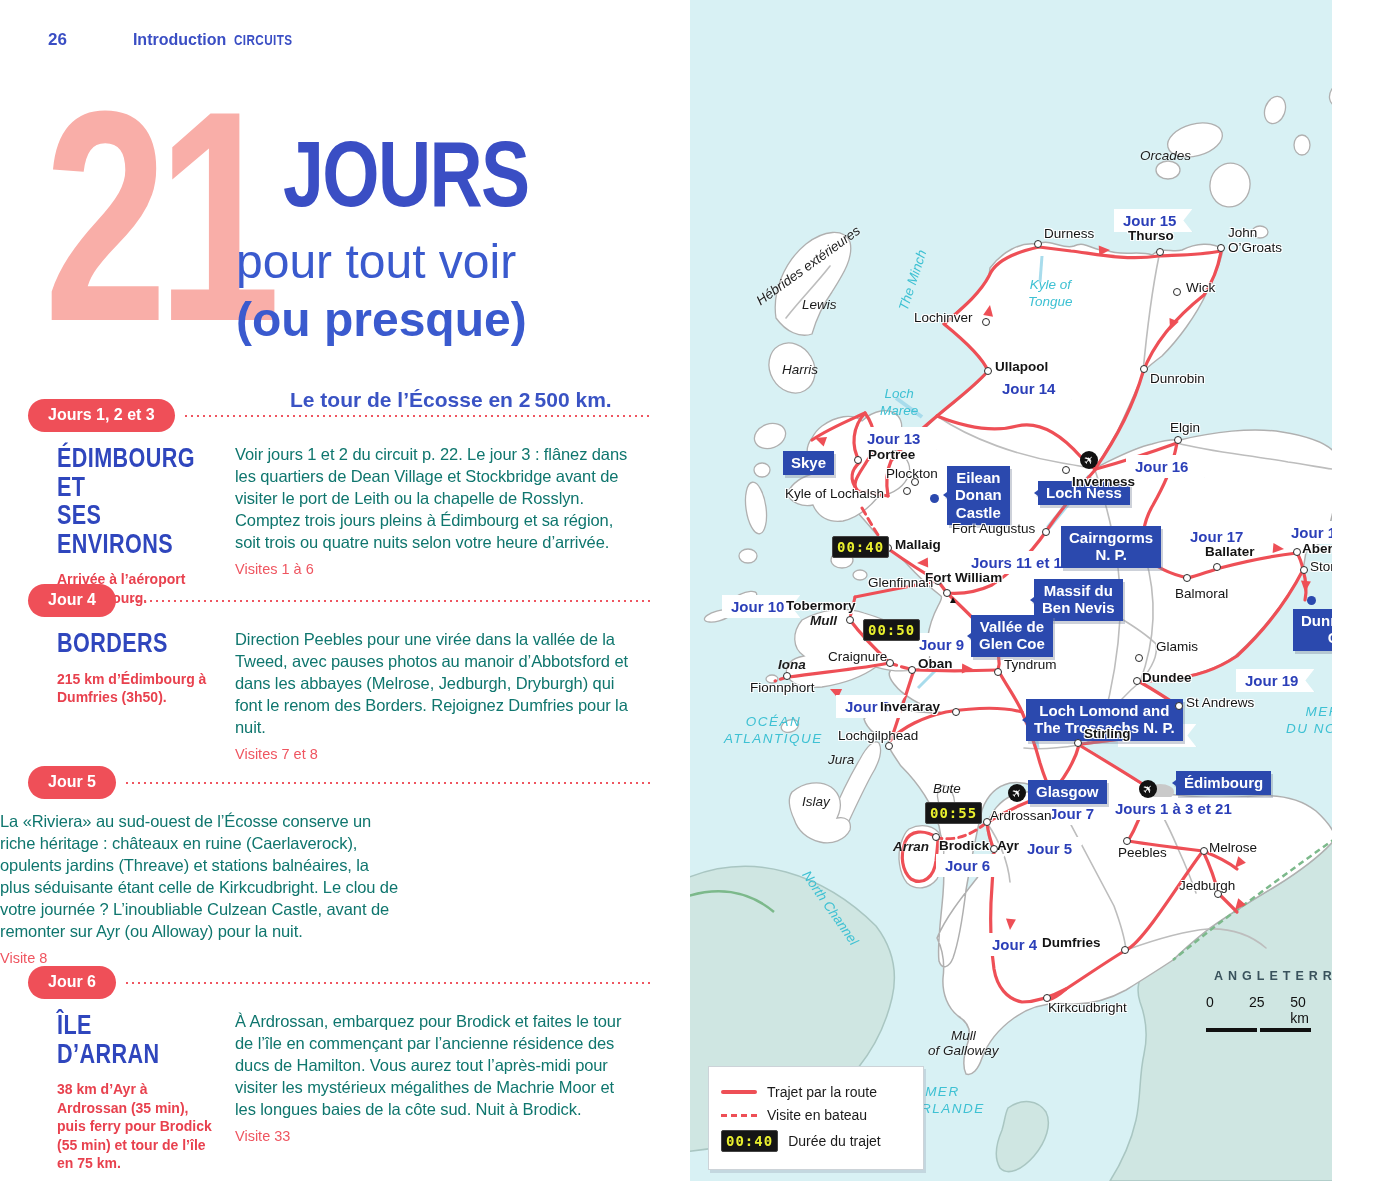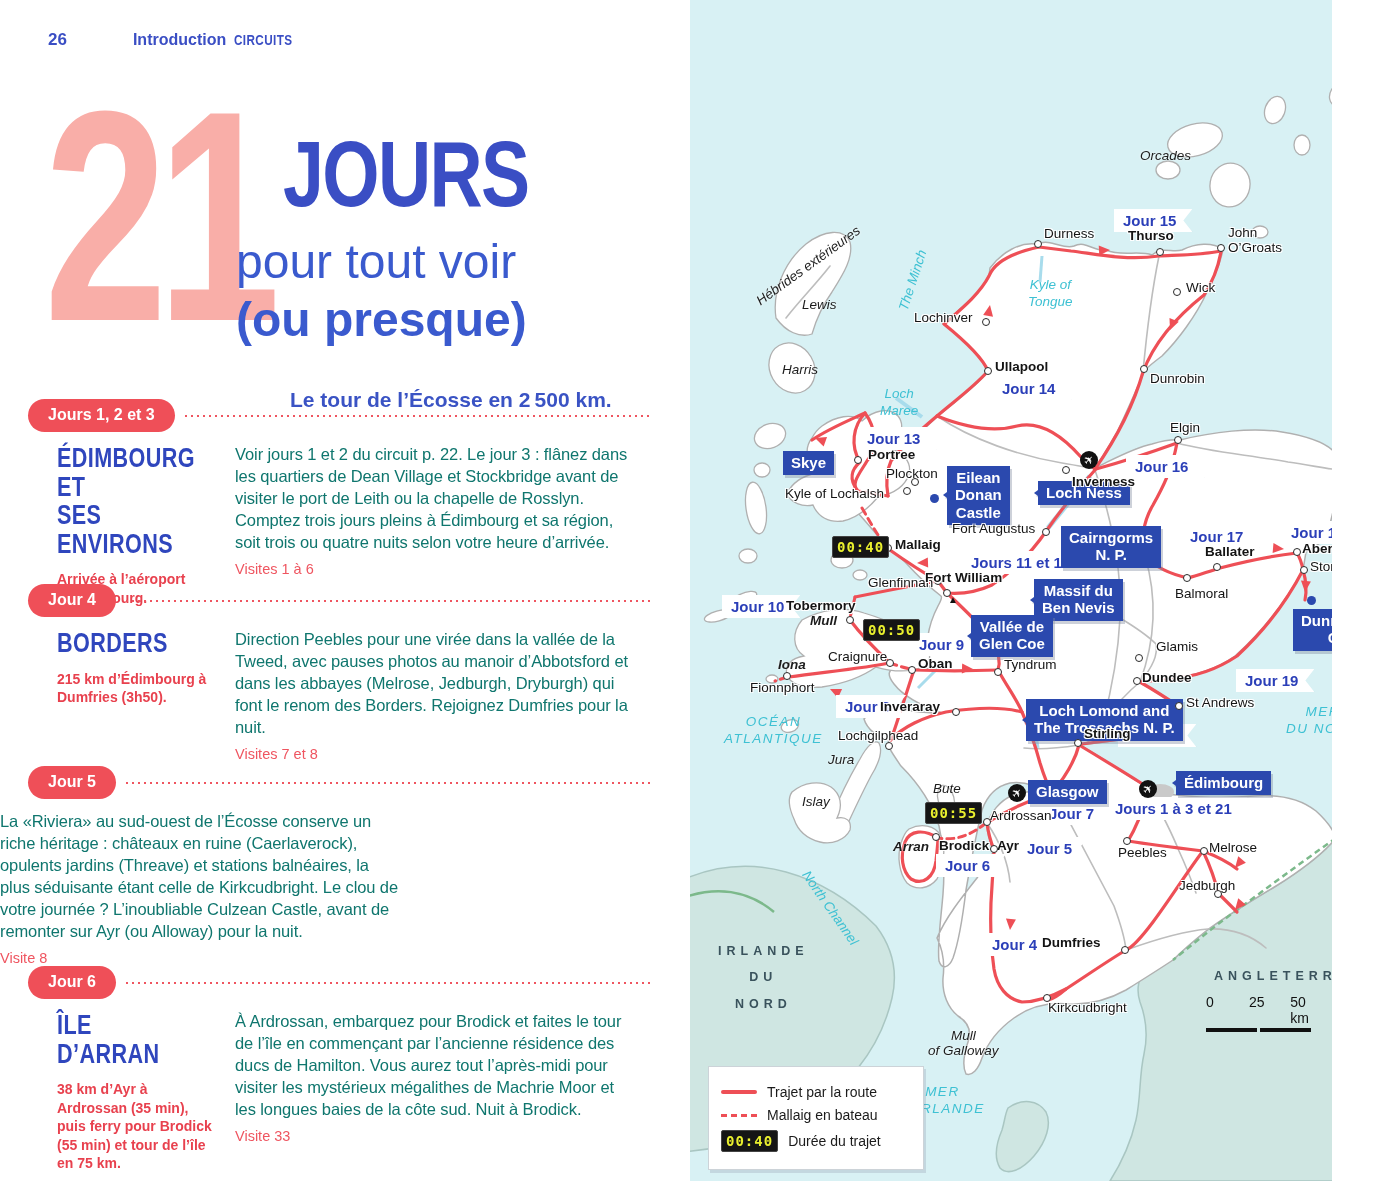--- a/index.html
+++ b/index.html
@@ -407,43 +407,40 @@
 Tongue</span>
         <span class="water" style="left: 190px; top: 386px;">Loch
 Maree</span>
         <span class="water sp" style="left: 34px; top: 714px;">OCÉAN
 ATLANTIQUE</span>
         <span class="water sp" style="left: 596px; top: 704px;">MER
 DU NORD</span>
         <span class="water" style="left: 96px; top: 900px; transform: rotate(55deg);">North Channel</span>
         <span class="water sp" style="left: 210px; top: 1084px;">MER
 D’IRLANDE</span>
-        <span class="region" style="left: 28px; top: 938px;">IRLANDE
-DU
-NORD</span>
         <span class="region" style="left: 524px; top: 963px;">ANGLETERRE</span>
         <span class="tbadge" style="left: 142px; top: 536px;">00:40</span>
         <span class="tbadge" style="left: 173px; top: 619px;">00:50</span>
         <span class="tbadge" style="left: 235px; top: 802px;">00:55</span>
         <span class="airport" style="left: 390px; top: 451px;"><span>✈</span></span>
         <span class="airport" style="left: 318px; top: 784px;"><span>✈</span></span>
         <span class="airport" style="left: 449px; top: 780px;"><span>✈</span></span>
         <span class="cdot" style="left: 240px; top: 494px;"></span>
         <span class="cdot" style="left: 617px; top: 596px;"></span>
         <span class="peak" style="left: 258px; top: 594px;">▲</span>
       </div>
 
     <div class="legend">
       <div class="lrow">
         <span class="lsolid"></span>
         <span class="llabel">Trajet par la route</span>
       </div>
       <div class="lrow">
         <span class="ldash"></span>
-        <span class="llabel">Mallaig en bateau</span>
+        <span class="llabel">Visite en bateau</span>
       </div>
       <div class="lrow">
         <span class="tbadge" style="position:static">00:40</span>
         <span class="llabel">Durée du trajet</span>
       </div>
     </div>
 
     <div class="scalebar">
       <div class="scnums">
         <span class="s0">0</span>

